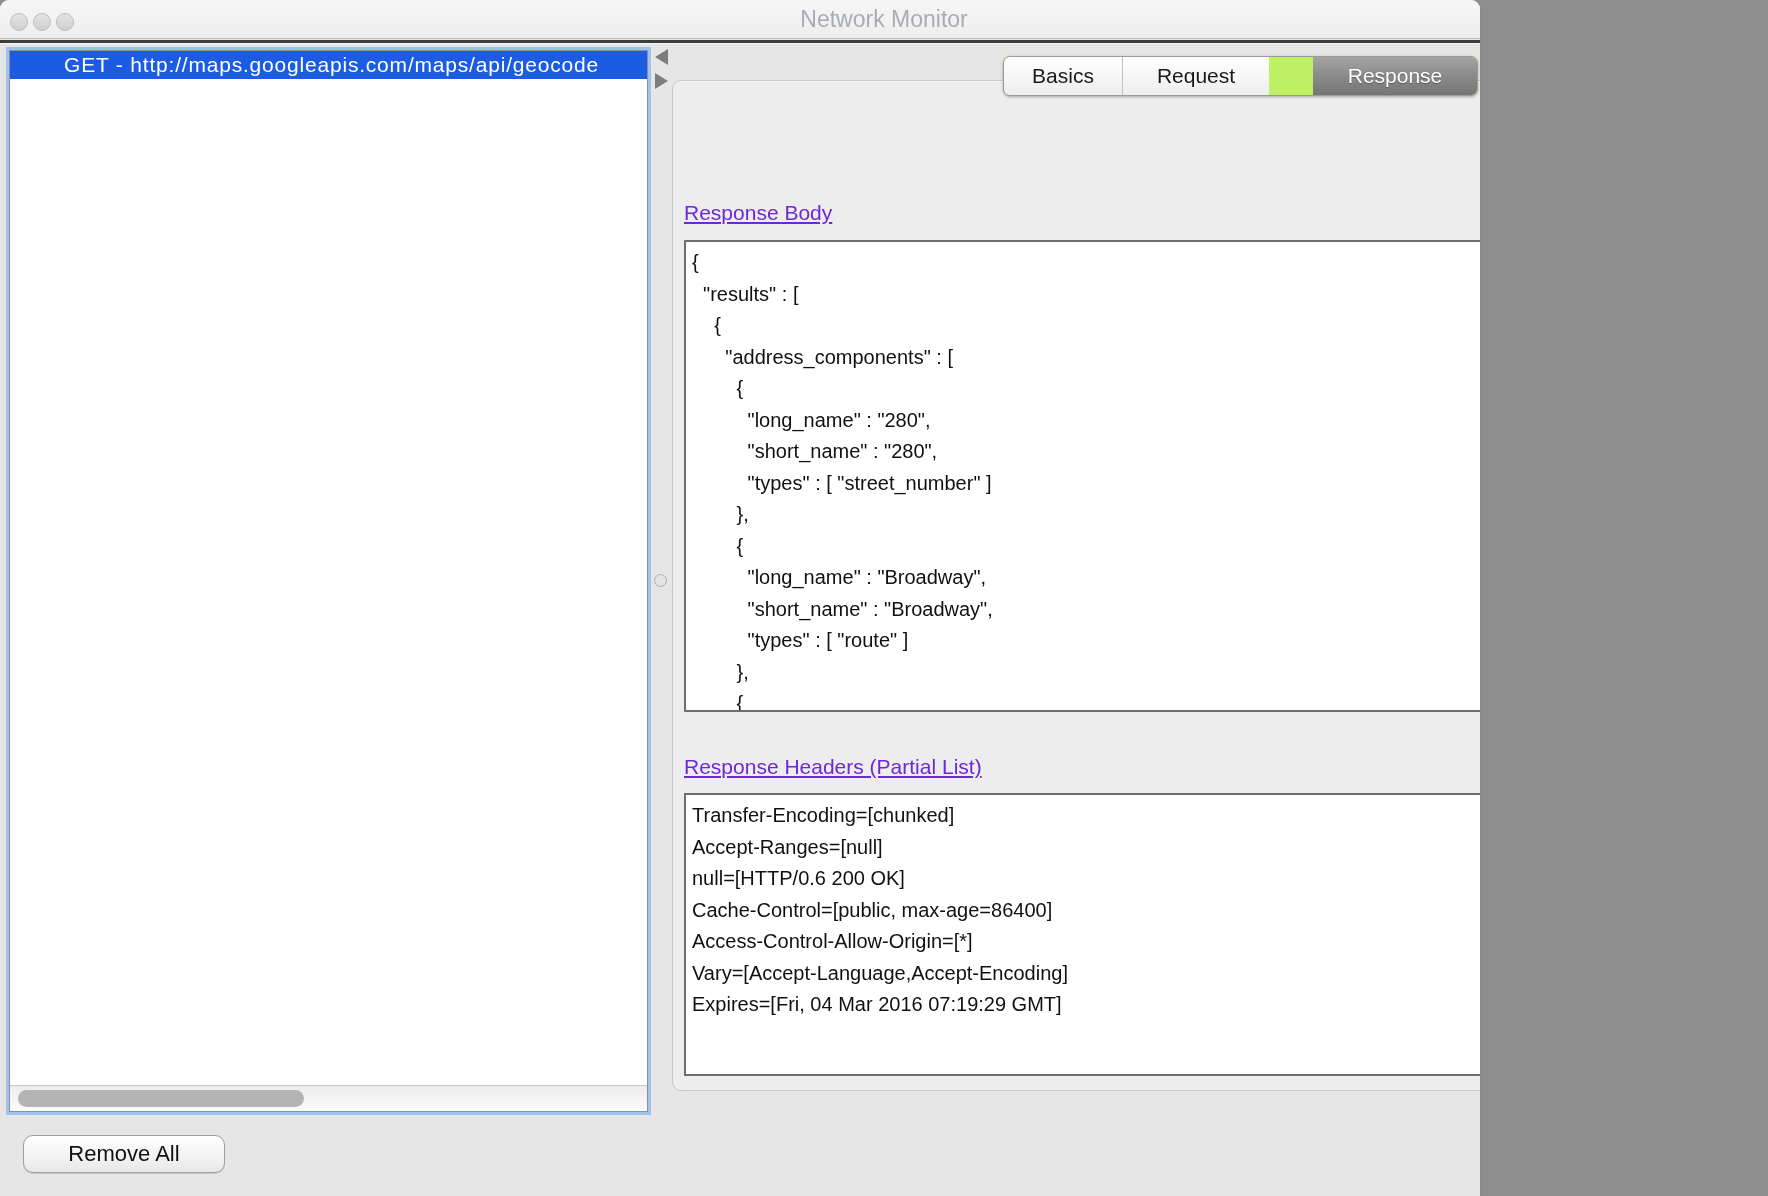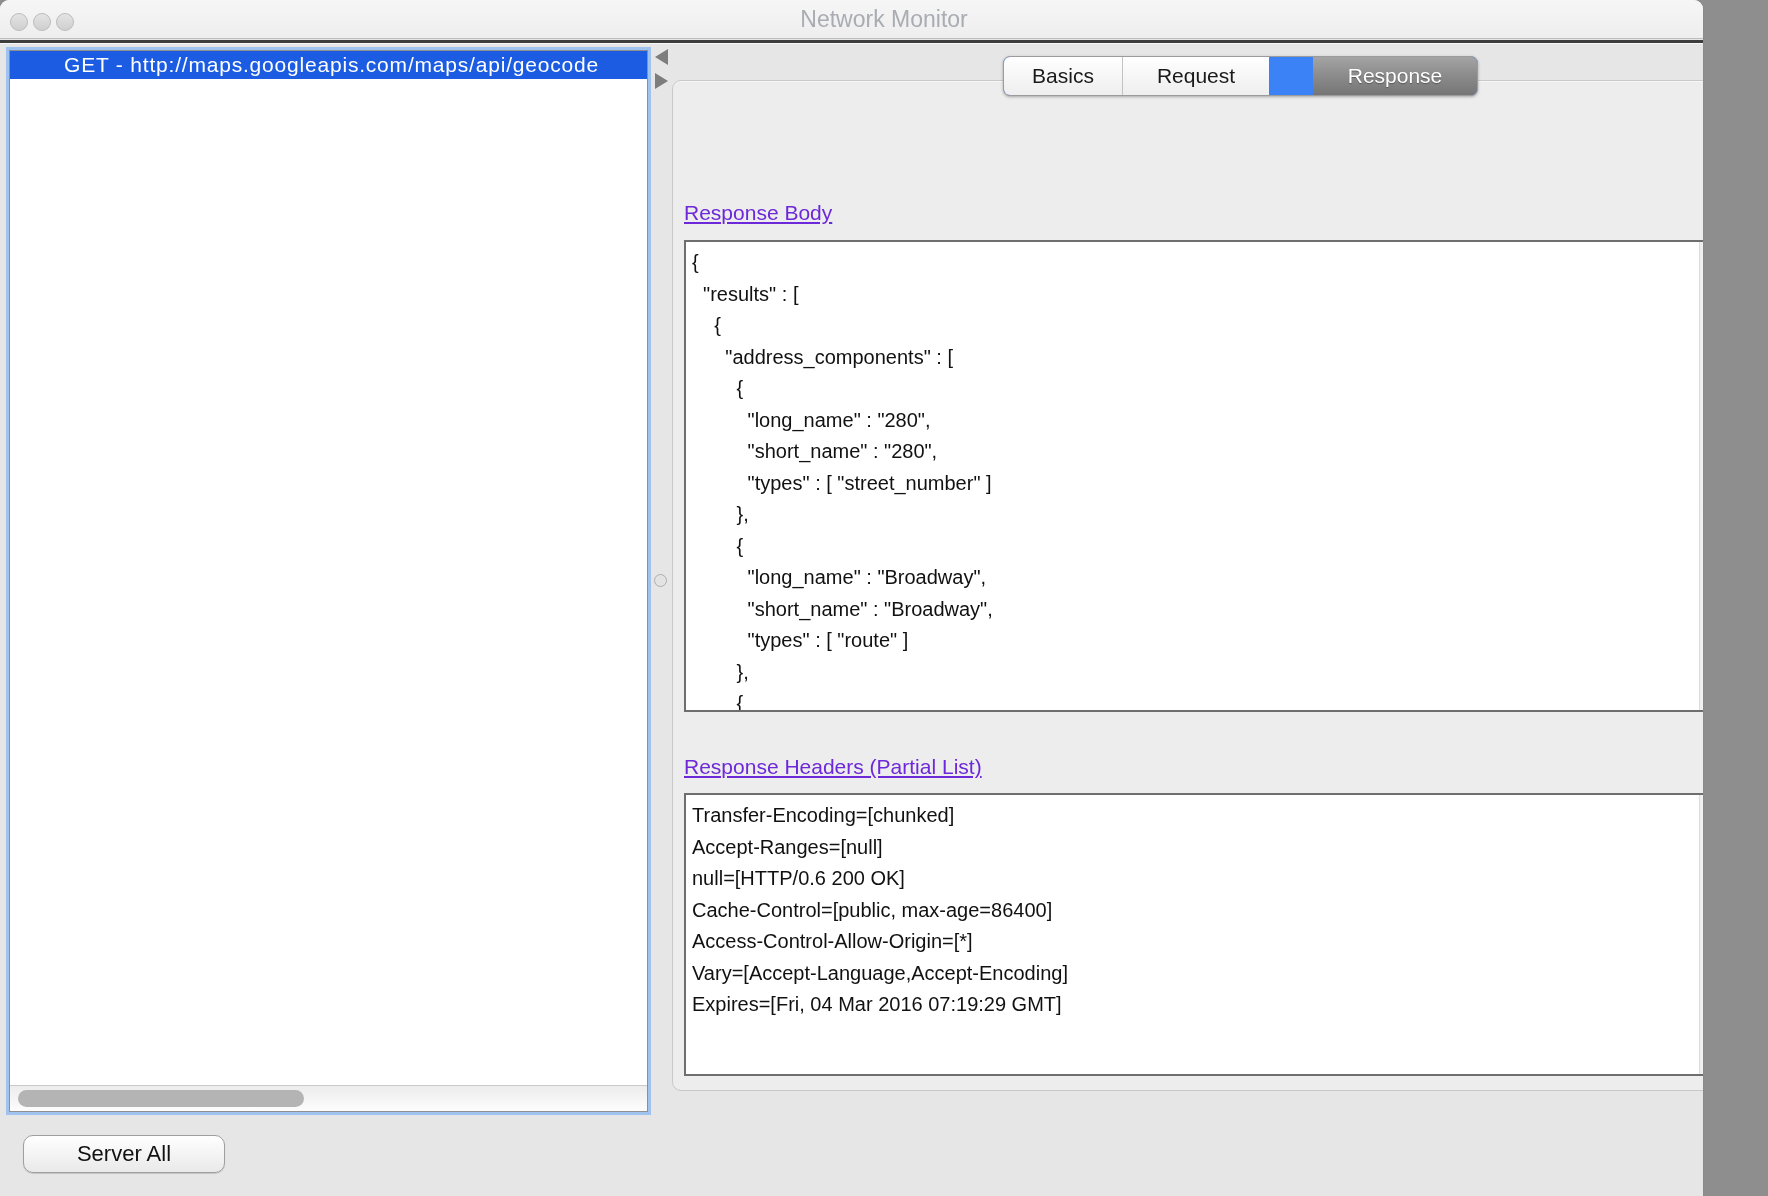--- a/index.html
+++ b/index.html
@@ -1,18 +1,18 @@
 <!DOCTYPE html>
 <html><head>
 <meta charset="utf-8">
 <style>
   html,body{margin:0;padding:0;background:#8e8e8e;}
   *{box-sizing:border-box;}
   .window{
-    position:relative;width:1703px;height:1196px;
+    position:relative;width:1480px;height:1196px;
     font-family:"Liberation Sans",sans-serif;
     background:#e6e6e6;overflow:hidden;
     border-radius:9px 9px 0 0;
     box-shadow:0 0 0 1px #8a8a8a;
   }
   
   .titlebar{position:absolute;left:0;top:0;width:1768px;height:39px;
     background:linear-gradient(#f6f6f6,#eeeeee);
     border-bottom:1px solid #bdbdbd;}
   .traffic{position:absolute;left:10px;top:13px;display:flex;gap:5px;}
@@ -47,21 +47,21 @@
     border-left:13px solid #7d7d7d;}
   .dimple{position:absolute;left:3px;top:527px;width:13px;height:13px;
     border-radius:50%;background:#e3e3e3;border:1px solid #aeaeae;}
   
   .panel{position:absolute;left:672px;top:80px;width:1075px;height:1011px;
     background:#ededed;border:1px solid #c9c9c9;border-radius:9px;
     box-shadow:inset 0 1px 0 #f7f7f7;}
   
   .tabs{position:absolute;left:1003px;top:56px;height:40px;display:flex;
     border-radius:7px;border:1px solid #9b9b9b;
-    box-shadow:0 1px 3px rgba(0,0,0,0.3);overflow:hidden;background:#3b82f6;}
+    box-shadow:0 1px 3px rgba(0,0,0,0.3);overflow:hidden;background:#bef264;}
   .tab{height:38px;line-height:38px;text-align:center;font-size:21px;color:#1a1a1a;
     background:linear-gradient(#ffffff,#eeeeee);cursor:default;}
   .tab.t0{width:119px;border-right:1px solid #c2c2c2;}
   .tab.t1{width:146px;}
   .tab.t2{width:164px;margin-left:44px;}
   .tab.active{background:linear-gradient(#a4a4a4 0%,#8d8d8d 45%,#757575 100%);
     color:#ffffff;text-shadow:0 1px 1px rgba(0,0,0,0.35);}
   
   .label{position:absolute;font-size:21px;color:#6d28d9;text-decoration:underline;}
   .body-label{left:684px;top:201px;}
@@ -159,15 +159,15 @@
         <div class="code-line">Cache-Control=[public, max-age=86400]</div>
         <div class="code-line">Access-Control-Allow-Origin=[*]</div>
         <div class="code-line">Vary=[Accept-Language,Accept-Encoding]</div>
         <div class="code-line">Expires=[Fri, 04 Mar 2016 07:19:29 GMT]</div>
       </div>
     <div class="vscroll">
       <div class="vthumb-pill"></div>
     </div>
   </div>
 
-  <button class="remove-all">Server All</button>
+  <button class="remove-all">Remove All</button>
 
 </div>
 
 </body></html>

